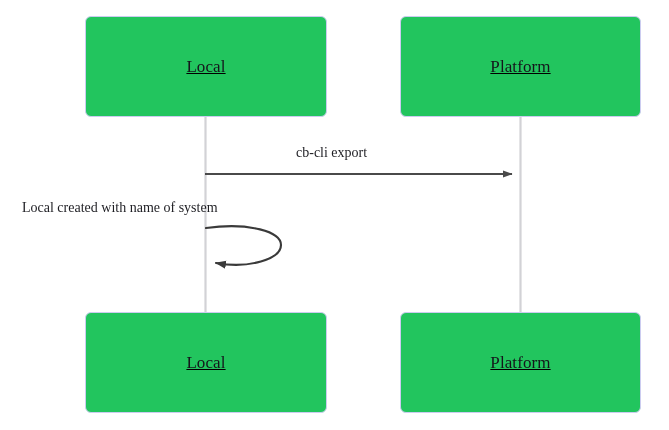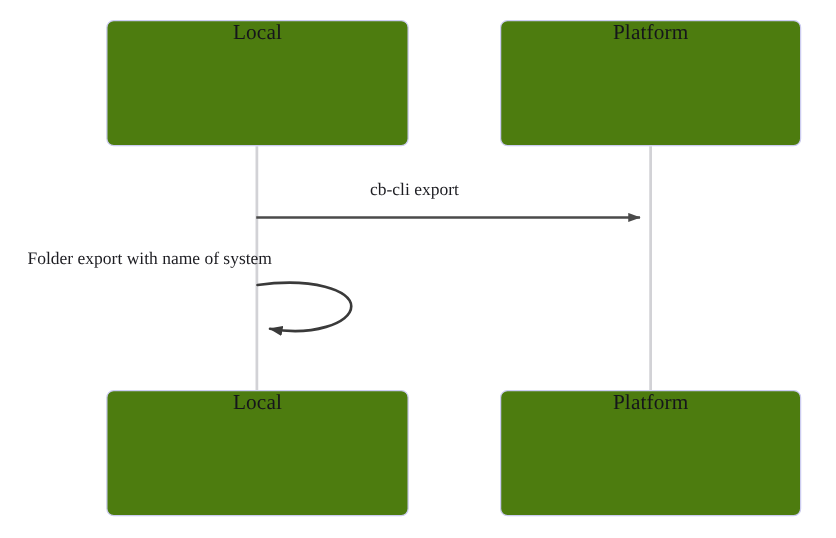--- a/index.html
+++ b/index.html
@@ -23,25 +23,27 @@
   .svg-layer {
     position: absolute;
     left: 0;
     top: 0;
     width: 669px;
     height: 430px;
   }
   .actor-box {
     position: absolute;
     box-sizing: border-box;
-    background: #4d7c0f;
+    background: #22c55e;
     border: 1px solid #ccccf0;
     border-radius: 6px;
     display: flex;
+    align-items: center;
     justify-content: center;
+    text-decoration: underline;
   }
   .actor-label {
     font-family: "Liberation Serif", "DejaVu Serif", serif;
     font-size: 17px;
     color: #15151b;
     letter-spacing: 0.1px;
     line-height: 1;
   }
   .msg-label {
     position: absolute;
@@ -88,21 +90,21 @@
   <div class="actor-box" id="actor-top-local">
     <span class="actor-label">Local</span>
   </div>
 
   <div class="actor-box" id="actor-top-platform">
     <span class="actor-label">Platform</span>
   </div>
 
   <div class="msg-label" id="label-export">cb-cli export</div>
 
-  <div class="msg-label" id="label-self">Folder export with name of system</div>
+  <div class="msg-label" id="label-self">Local created with name of system</div>
 
   <div class="actor-box" id="actor-bot-local">
     <span class="actor-label">Local</span>
   </div>
 
   <div class="actor-box" id="actor-bot-platform">
     <span class="actor-label">Platform</span>
   </div>
 
 </div>

